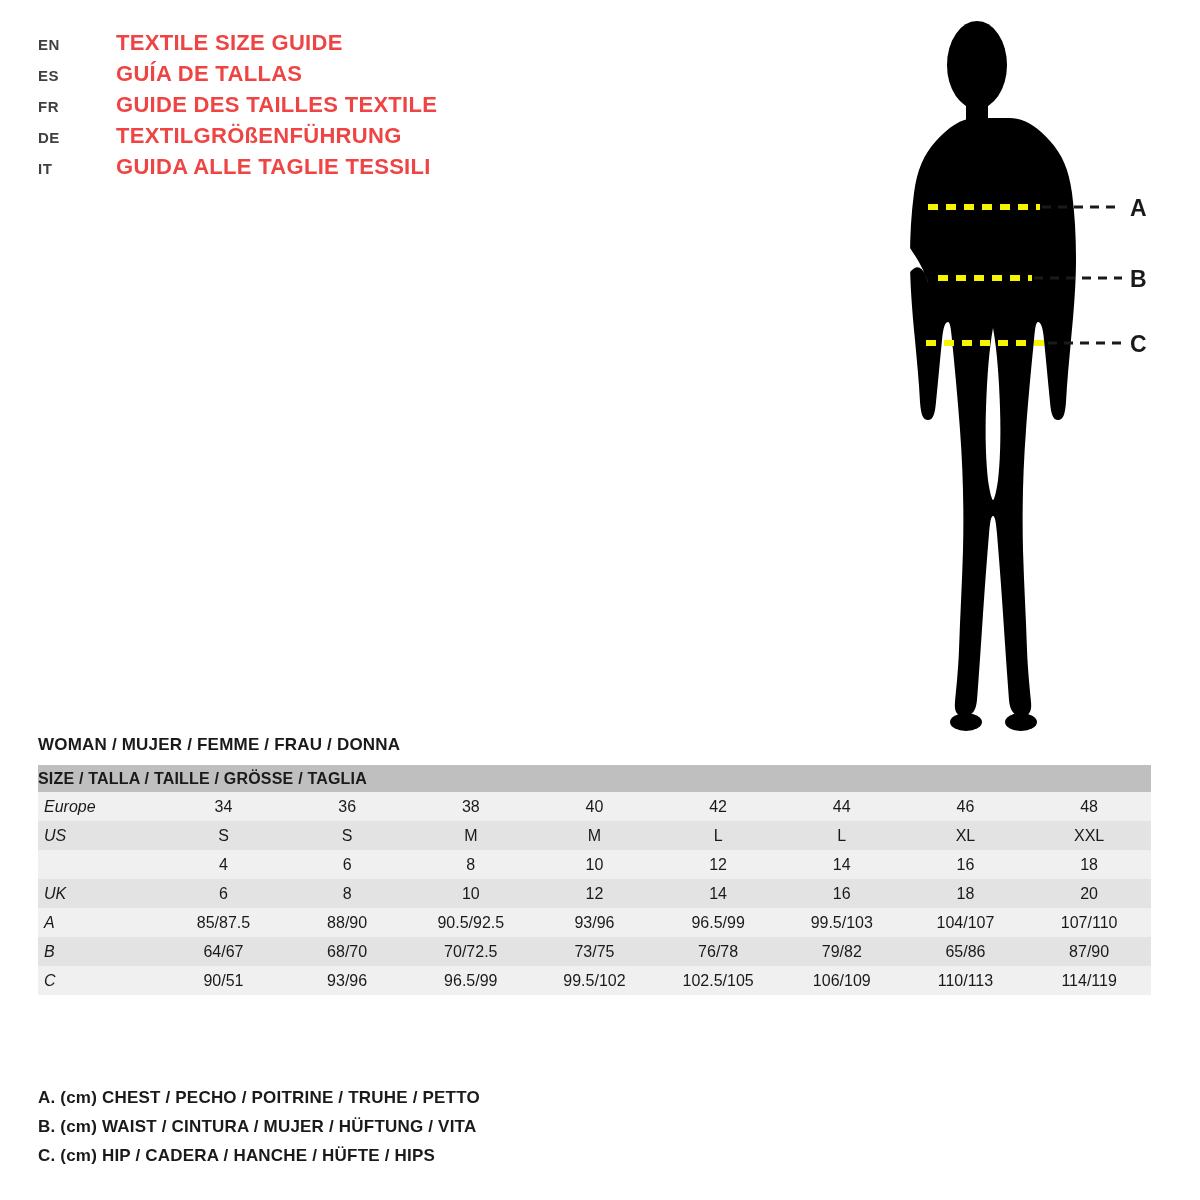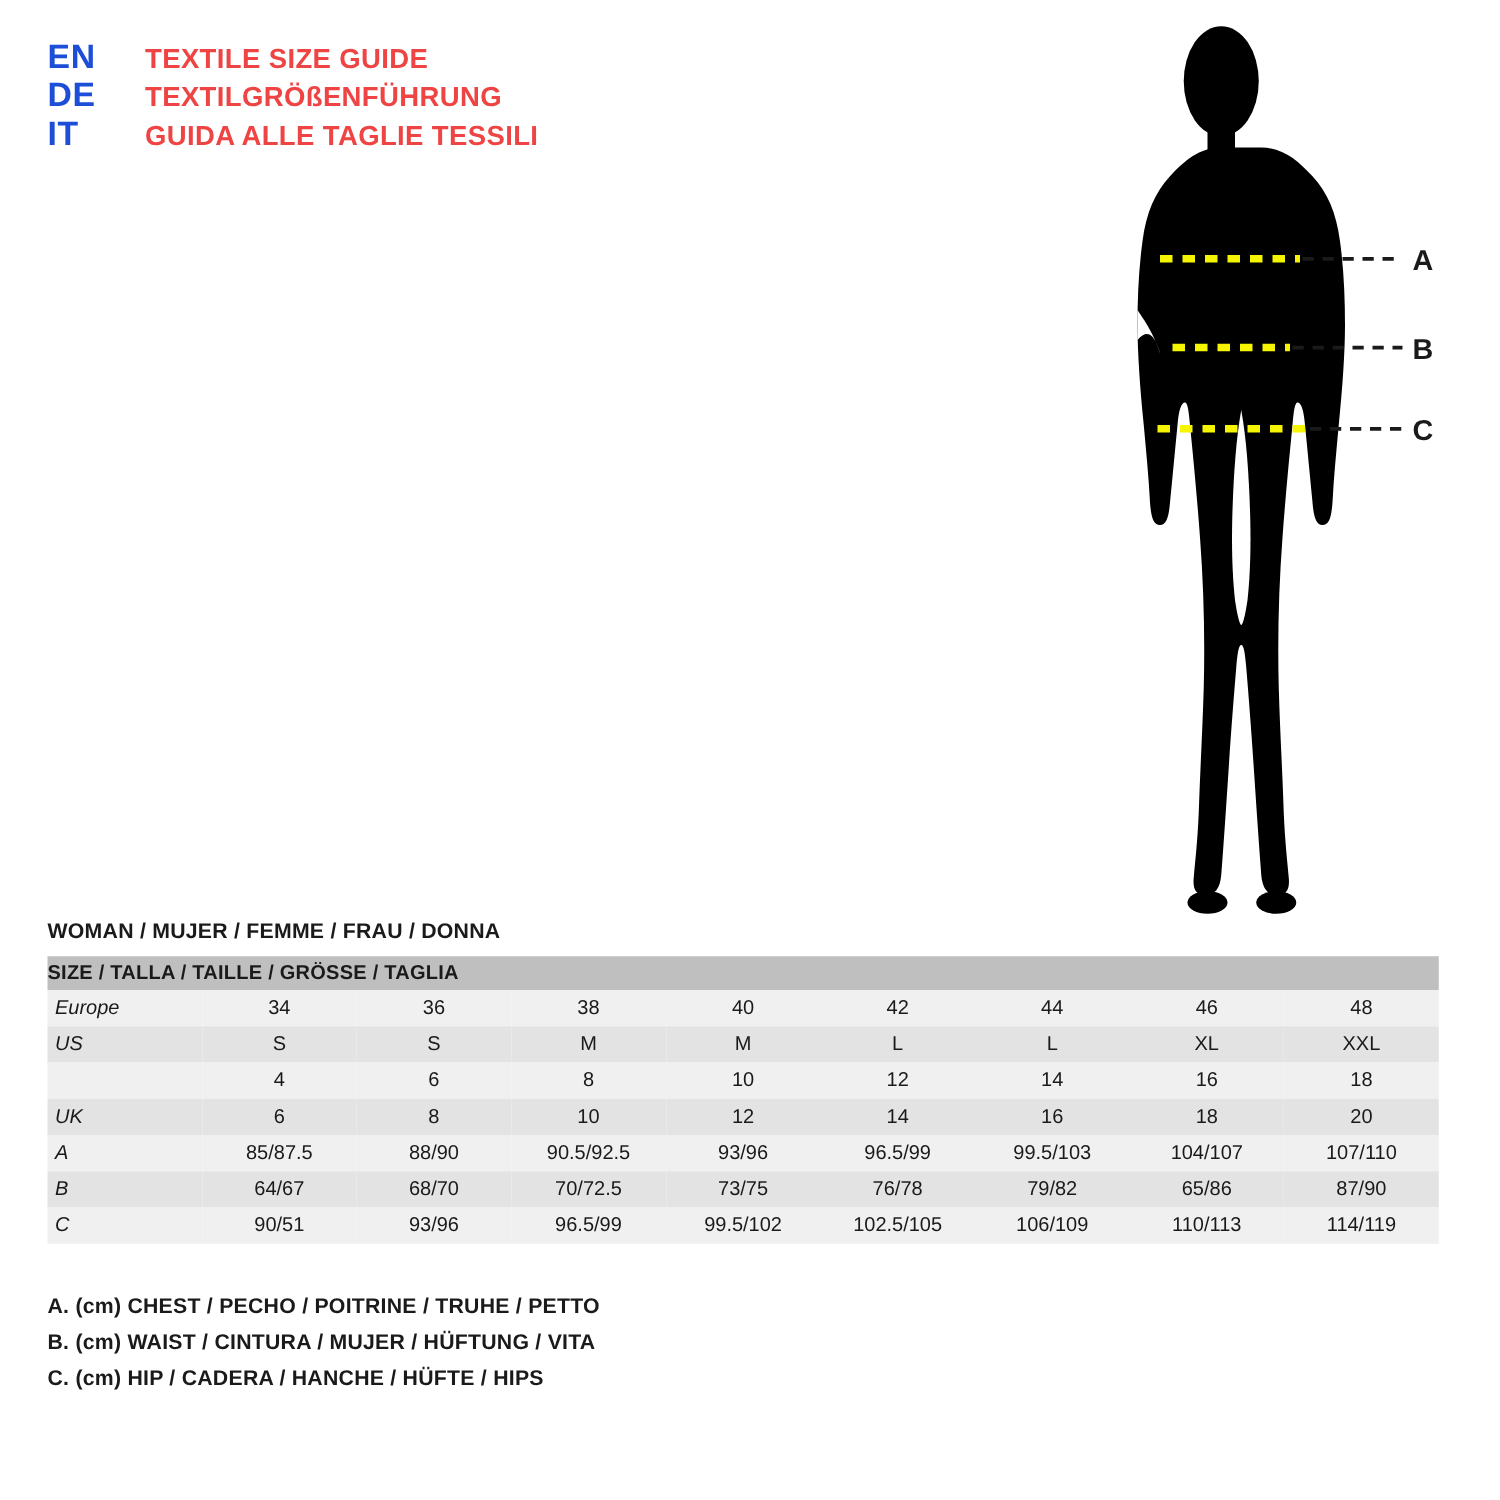--- a/index.html
+++ b/index.html
@@ -23,24 +23,24 @@
     top: 30px;
     width: 620px;
   }
   .title-row {
     display: flex;
     align-items: baseline;
     height: 31px;
   }
   .title-lang {
     width: 78px;
-    font-size: 27px;
+    font-size: 15px;
     font-weight: bold;
     letter-spacing: 0.5px;
-    color: #1d4ed8;
+    color: #404040;
   }
   .title-text {
     font-size: 22px;
     font-weight: bold;
     letter-spacing: 0.3px;
     color: #ef4444;
     white-space: nowrap;
   }
 
   
@@ -111,39 +111,47 @@
     font-style: italic;
   }
   td.val {
     text-align: center;
   }
 
   
   #footnotes {
     position: absolute;
     left: 38px;
-    top: 1035px;
+    top: 1088px;
     width: 800px;
   }
   .footnote {
     font-size: 17px;
     font-weight: bold;
     letter-spacing: 0.2px;
     height: 29px;
     color: #1a1a1a;
     white-space: nowrap;
   }
 </style>
 </head>
 <body>
 
 <div id="title-block">
   <div class="title-row">
     <span class="title-lang">EN</span>
     <span class="title-text">TEXTILE SIZE GUIDE</span>
+  </div>
+  <div class="title-row">
+    <span class="title-lang">ES</span>
+    <span class="title-text">GUÍA DE TALLAS</span>
+  </div>
+  <div class="title-row">
+    <span class="title-lang">FR</span>
+    <span class="title-text">GUIDE DES TAILLES TEXTILE</span>
   </div>
   <div class="title-row">
     <span class="title-lang">DE</span>
     <span class="title-text">TEXTILGRÖßENFÜHRUNG</span>
   </div>
   <div class="title-row">
     <span class="title-lang">IT</span>
     <span class="title-text">GUIDA ALLE TAGLIE TESSILI</span>
   </div>
 </div>

